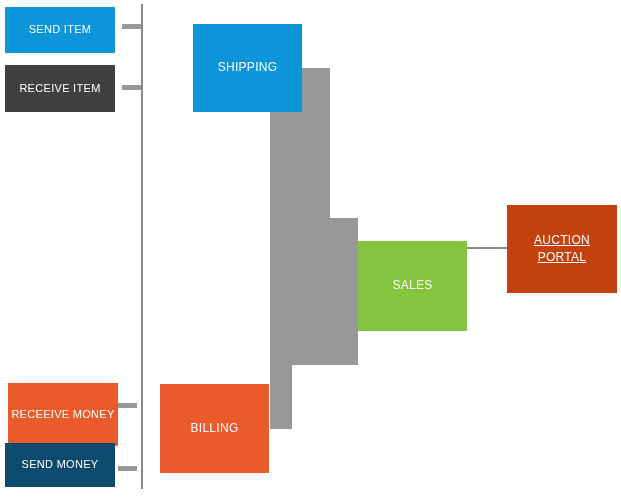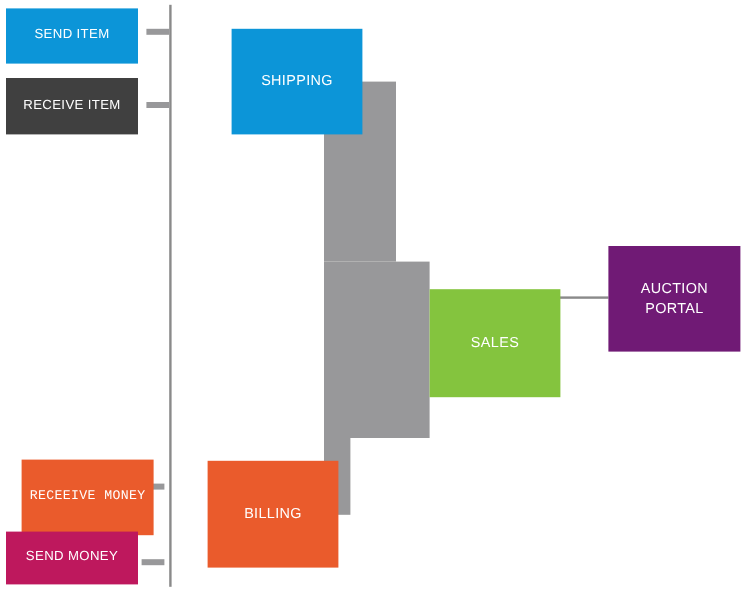--- a/index.html
+++ b/index.html
@@ -25,25 +25,25 @@
     font-size: 11px;
     letter-spacing: 0.3px;
     line-height: 1.45;
   }
   .node.big { font-size: 12px; }
 
   
   #send-item      { left: 5px;   top: 7px;   width: 110px; height: 46px; }
   #receive-item   { left: 5px;   top: 65px;  width: 110px; height: 47px; }
   
-  #receeive-money { left: 18px;   top: 383px; width: 110px; height: 63px; font-family: Liberation Mono, monospace; }
+  #receeive-money { left: 8px;   top: 383px; width: 110px; height: 63px; }
   #send-money     { left: 5px;   top: 443px; width: 110px; height: 44px; }
   
   #shipping       { left: 161px; top: 24px;  width: 109px; height: 88px; margin-left: 32px; }
-  #billing        { left: 173px; top: 384px; width: 109px; height: 89px; }
+  #billing        { left: 160px; top: 384px; width: 109px; height: 89px; }
   #sales          { left: 358px; top: 203px; width: 109px; height: 90px; margin-top: 38px; }
   #auction-portal { left: 507px; top: 205px; width: 110px; height: 88px; padding: 0 14px; box-sizing: border-box; }
 
   
   .vline {
     position: absolute;
     left: 141px; top: 4px;
     width: 2px; height: 485px;
   }
 
@@ -89,21 +89,21 @@
   <div id="sales-auction-line" style="background-color: rgb(138, 138, 138);"></div>
 
   <div class="node" id="send-item" style="background-color: rgb(12, 149, 216);">SEND ITEM</div>
 
   <div class="node" id="receive-item" style="background-color: #404040;">RECEIVE ITEM</div>
 
   <div class="node big" id="shipping" style="background-color: rgb(12, 149, 216);">SHIPPING</div>
 
   <div class="node big" id="sales" style="background-color: rgb(132, 196, 62);">SALES</div>
 
-  <div class="node big" id="auction-portal" style="background-color: #701a75;">AUCTION PORTAL</div>
+  <div class="node big" id="auction-portal" style="background-color: #c2410c; text-decoration: underline;">AUCTION PORTAL</div>
 
   <div class="node big" id="billing" style="background-color: rgb(234, 91, 44);">BILLING</div>
 
   <div class="node" id="receeive-money" style="background-color: rgb(234, 91, 44);">RECEEIVE MONEY</div>
 
-  <div class="node" id="send-money" style="background-color: #be185d;">SEND MONEY</div>
+  <div class="node" id="send-money" style="background-color: #0c4a6e;">SEND MONEY</div>
 
 </div>
 
 </body></html>

